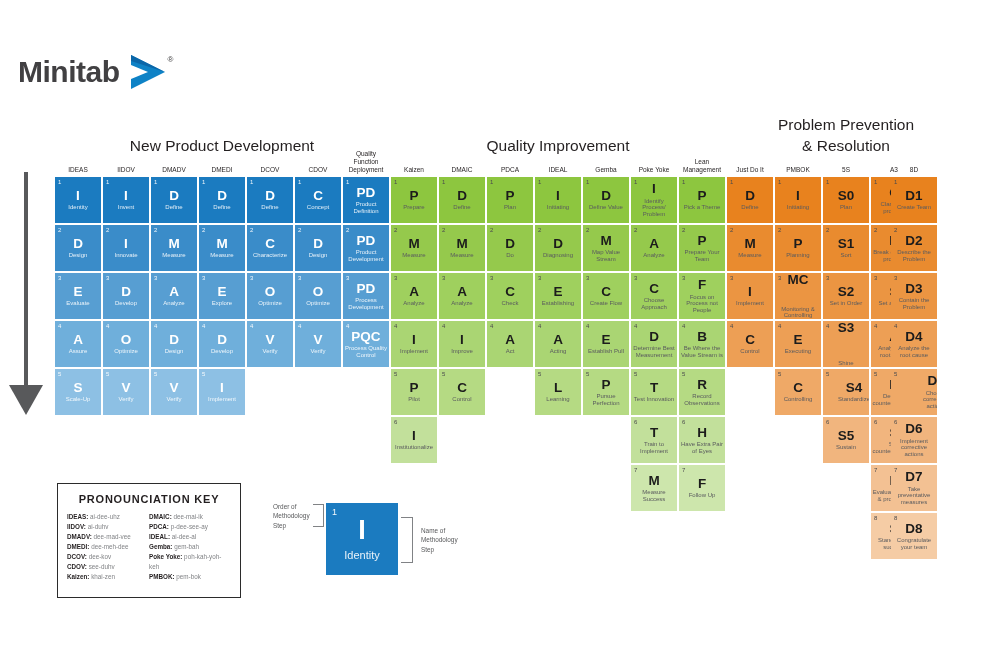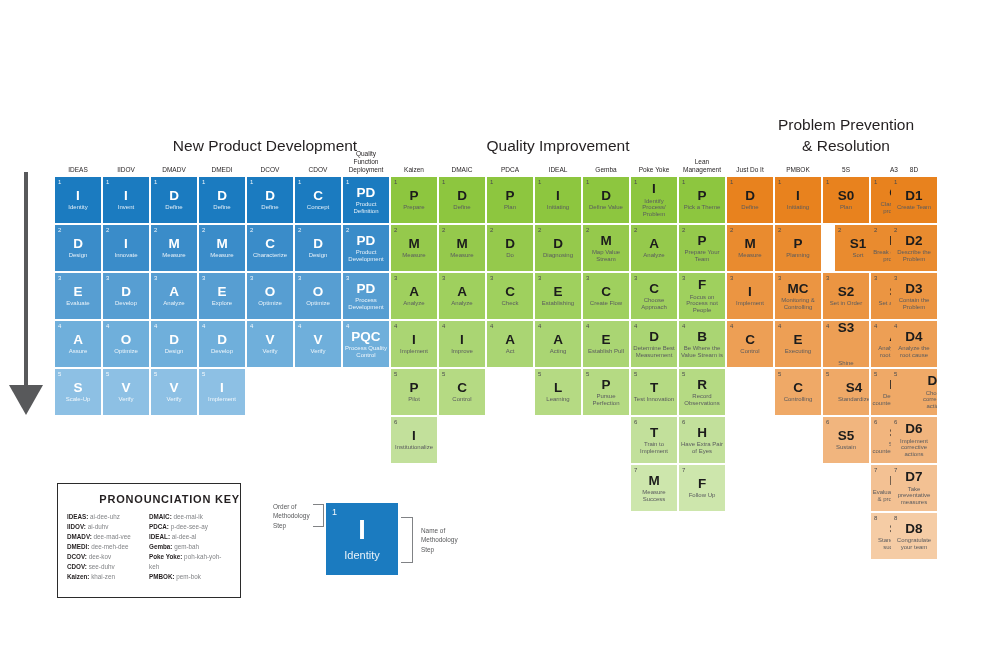--- a/index.html
+++ b/index.html
@@ -41,21 +41,21 @@
   .scheme-blue .n{color:rgba(255,255,255,.92);}
   .scheme-blue .sym{color:#ffffff;}
   .scheme-blue .lbl{color:rgba(255,255,255,.88);}
   .scheme-green .n,.scheme-orange .n{color:#4b4b4d;}
   .scheme-green .sym,.scheme-orange .sym{color:#1c1c1c;}
   .scheme-green .lbl,.scheme-orange .lbl{color:#5a5b5e;}
 
   
   .pron-box{position:absolute;left:57px;top:483px;width:184px;height:115px;background:#fff;
             border:1px solid #2b2b2b;box-sizing:border-box;}
-  .pron-title{margin-top:9px;text-align:right;font-size:11px;font-weight:600;
+  .pron-title{margin-top:9px;text-align:center;font-size:11px;font-weight:600;
               letter-spacing:0.8px;color:#231f20;}
   .pron-cols{display:flex;margin-top:7px;padding:0 9px;}
   .pron-col{flex:1;}
   .pron-entry{font-size:6.3px;line-height:1.6;color:#808285;}
   .pron-entry .term{font-weight:700;color:#231f20;}
 
   
   .legend-order-label,.legend-name-label{position:absolute;font-size:6.4px;color:#58595b;
               line-height:1.45;white-space:pre-line;}
   .legend-order-label{left:273px;top:502px;}
@@ -70,27 +70,36 @@
               display:flex;flex-direction:column;align-items:center;justify-content:center;}
   .legend-cell .n{position:absolute;top:4px;left:6px;font-size:9px;color:rgba(255,255,255,.95);}
   .legend-cell .sym{font-size:27px;font-weight:700;color:#fff;line-height:1;}
   .legend-cell .lbl{font-size:11px;color:rgba(255,255,255,.9);margin-top:5px;}
 </style>
 </head>
 <body>
 
 <div class="page">
 
+  <div class="logo">
+    <span class="logo-text">Minitab</span>
+    <svg class="logo-arrow" width="38" height="36" viewBox="0 0 38 36">
+      <polygon points="2,1 36,18 2,35" fill="#0e82c6"></polygon>
+      <polygon points="2,1 36,18 2,7" fill="#0b66a8"></polygon>
+      <polygon points="2,11 19,18 2,25" fill="#ffffff"></polygon>
+    </svg>
+    <span class="logo-reg">®</span>
+  </div>
 
 
   <div class="arrow-line"></div>
   <div class="arrow-head"></div>
 
   <div id="section-titles">
-      <div class="section-title" style="left: 222px; margin-left: 43px;">New Product Development</div>
+      <div class="section-title" style="left: 222px;">New Product Development</div>
       <div class="section-title" style="left: 558px;">Quality Improvement</div>
       <div class="section-title" style="left: 846px;">Problem Prevention
 &amp; Resolution</div>
     </div>
 
   <div id="ptable">
       <div class="column" style="left: 0px;">
         <div class="col-header">IDEAS</div>
         <div class="cell scheme-blue" style="background: rgb(27, 123, 192);">
           <span class="n">1</span>
@@ -518,21 +527,21 @@
         <div class="cell scheme-orange" style="background: rgb(232, 130, 30);">
           <span class="n">1</span>
           <span class="sym">I</span>
           <span class="lbl">Initiating</span>
         </div>
         <div class="cell scheme-orange" style="background: rgb(233, 139, 47);">
           <span class="n">2</span>
           <span class="sym">P</span>
           <span class="lbl">Planning</span>
         </div>
-        <div class="cell scheme-orange" style="background: rgb(235, 149, 66);">
+        <div class="cell scheme-orange" style="background: rgb(235, 149, 66); justify-content: space-between;">
           <span class="n">3</span>
           <span class="sym">MC</span>
           <span class="lbl">Monitoring &amp; Controlling</span>
         </div>
         <div class="cell scheme-orange" style="background: rgb(237, 159, 85);">
           <span class="n">4</span>
           <span class="sym">E</span>
           <span class="lbl">Executing</span>
         </div>
         <div class="cell scheme-orange" style="background: rgb(239, 169, 103);">
@@ -541,21 +550,21 @@
           <span class="lbl">Controlling</span>
         </div>
       </div>
       <div class="column" style="left: 768px;">
         <div class="col-header">5S</div>
         <div class="cell scheme-orange" style="background: rgb(232, 130, 30);">
           <span class="n">1</span>
           <span class="sym">S0</span>
           <span class="lbl">Plan</span>
         </div>
-        <div class="cell scheme-orange" style="background: rgb(233, 139, 47); margin-left: 12px;">
+        <div class="cell scheme-orange" style="background: rgb(233, 139, 47);">
           <span class="n">2</span>
           <span class="sym">S1</span>
           <span class="lbl">Sort</span>
         </div>
         <div class="cell scheme-orange" style="background: rgb(235, 149, 66);">
           <span class="n">3</span>
           <span class="sym">S2</span>
           <span class="lbl">Set in Order</span>
         </div>
         <div class="cell scheme-orange" style="background: rgb(237, 159, 85); gap: 24px;">

